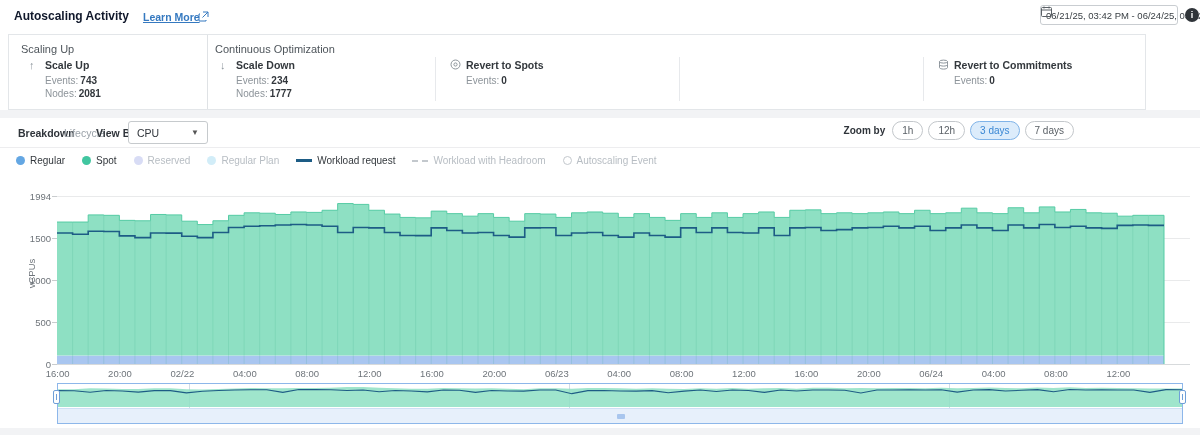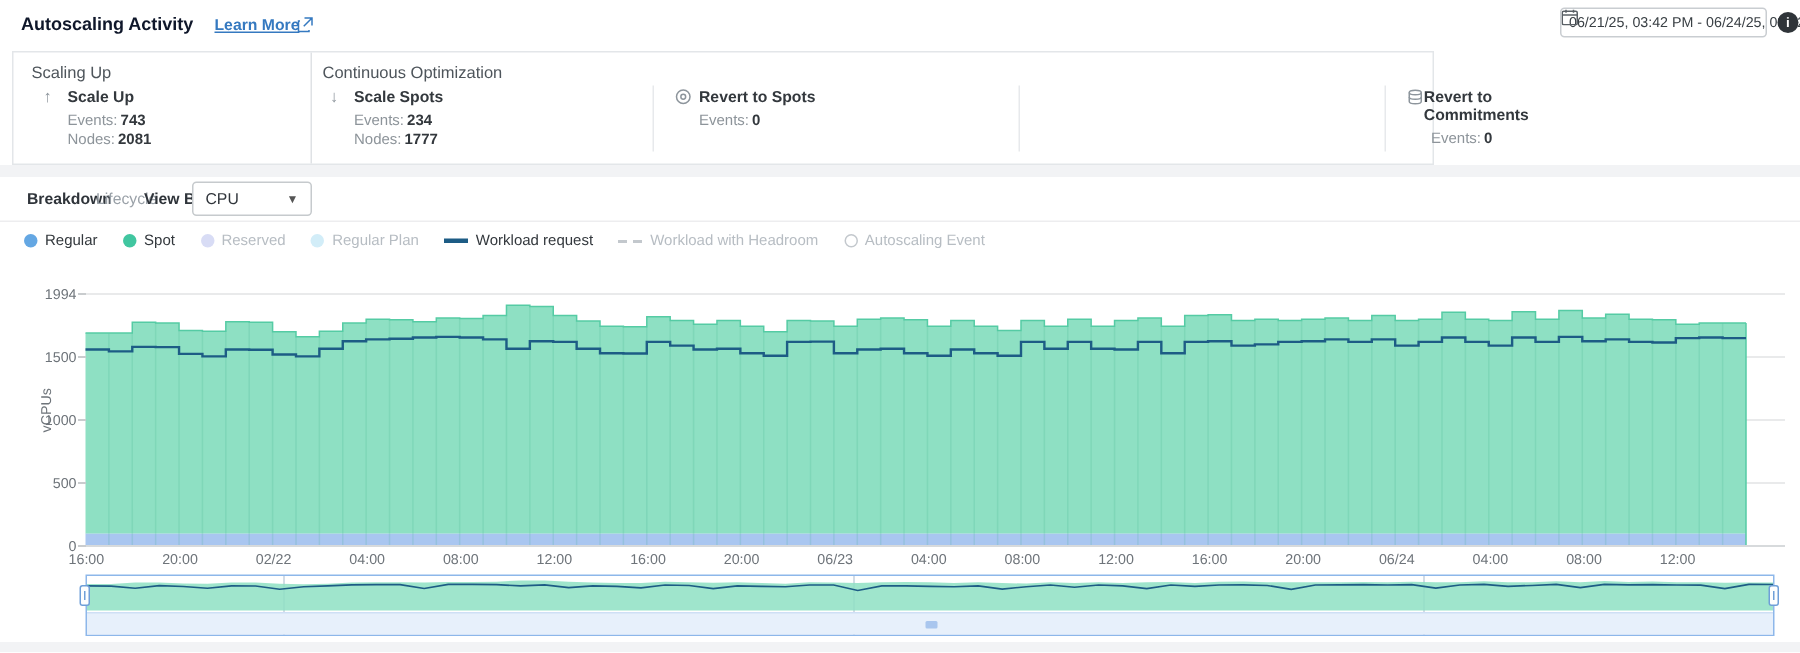--- a/index.html
+++ b/index.html
@@ -12,21 +12,21 @@
   .lm{position:absolute;left:143px;top:11px;font-size:10.5px;font-weight:bold;color:#3579c0;
       text-decoration:underline;cursor:pointer;}
   .ext-ic{position:absolute;left:198px;top:11px;width:11px;height:11px;}
   .dateinput{position:absolute;left:1040px;top:5px;width:138px;height:20px;border:1px solid #c9cdd1;
       border-radius:3px;background:#fff;display:flex;align-items:center;padding:0 5px;box-sizing:border-box;}
   .dateinput .dv{font-size:9.5px;color:#3a4045;white-space:nowrap;flex:1;}
   .info{position:absolute;left:1185px;top:8px;width:14px;height:14px;border-radius:50%;
       background:#2f3439;color:#fff;font-size:9px;font-weight:bold;text-align:center;line-height:14px;}
 
   
-  .stats{position:absolute;left:8px;top:34px;width:948px;height:76px;background:#fff;
+  .stats{position:absolute;left:8px;top:34px;width:1138px;height:76px;background:#fff;
       border:1px solid #e3e6e9;box-sizing:border-box;}
   .ghead{position:absolute;top:8px;font-size:11px;color:#4e555b;}
   .vdiv{position:absolute;width:1px;background:#e7e9ec;}
   .s-item{position:absolute;top:24px;}
   .s-head{display:flex;align-items:center;font-size:10.5px;font-weight:bold;color:#33383d;}
   .s-ic{width:13px;margin-right:3px;color:#8d959c;font-size:11px;font-weight:normal;display:inline-flex;}
   .s-row{margin-top:4px;margin-left:16px;font-size:10px;color:#8d949a;}
   .s-row b{color:#33383d;margin-left:2px;}
 
   .grayband{position:absolute;left:0;width:1200px;background:#f2f3f5;}
@@ -116,21 +116,21 @@
           <span class="s-ic">↑</span>
         <span>Scale Up</span>
         </div>
       <div class="s-row"><span>Events:</span><b>743</b></div>
       <div class="s-row" style="margin-top:2px"><span>Nodes:</span><b>2081</b></div>
     </div>
 
     <div class="s-item" style="left:211px">
       <div class="s-head">
           <span class="s-ic">↓</span>
-        <span>Scale Spots</span>
+        <span>Scale Down</span>
         </div>
       <div class="s-row"><span>Events:</span><b>234</b></div>
       <div class="s-row" style="margin-top:2px"><span>Nodes:</span><b>1777</b></div>
     </div>
 
     <div class="s-item" style="left:441px">
       <div class="s-head">
           <span class="s-ic">
         <svg width="11" height="11" viewBox="0 0 11 11">
               <circle cx="5.5" cy="5.5" r="4.5" fill="none" stroke="#8d959c"></circle>
@@ -160,20 +160,27 @@
 
   <div class="grayband" style="top:110px;height:8px"></div>
 
   <div class="ctrl">
     <span class="bd">Breakdown</span>
     <span class="lc">Lifecycle</span>
     <span class="vb">View By</span>
     <div class="select">
       <span>CPU</span>
       <span class="caret">▼</span>
+    </div>
+    <div class="zoomgrp">
+      <span class="zb-label">Zoom by</span>
+      <button class="pill">1h</button>
+      <button class="pill">12h</button>
+      <button class="pill sel">3 days</button>
+      <button class="pill">7 days</button>
     </div>
   </div>
   <div class="ctrl-div"></div>
 
   <div class="legend" id="legend">
       <span class="lg-item">
         <span class="sw-dot" style="background: rgb(100, 167, 227);"></span>
         <span>Regular</span>
       </span>
       <span class="lg-item">

